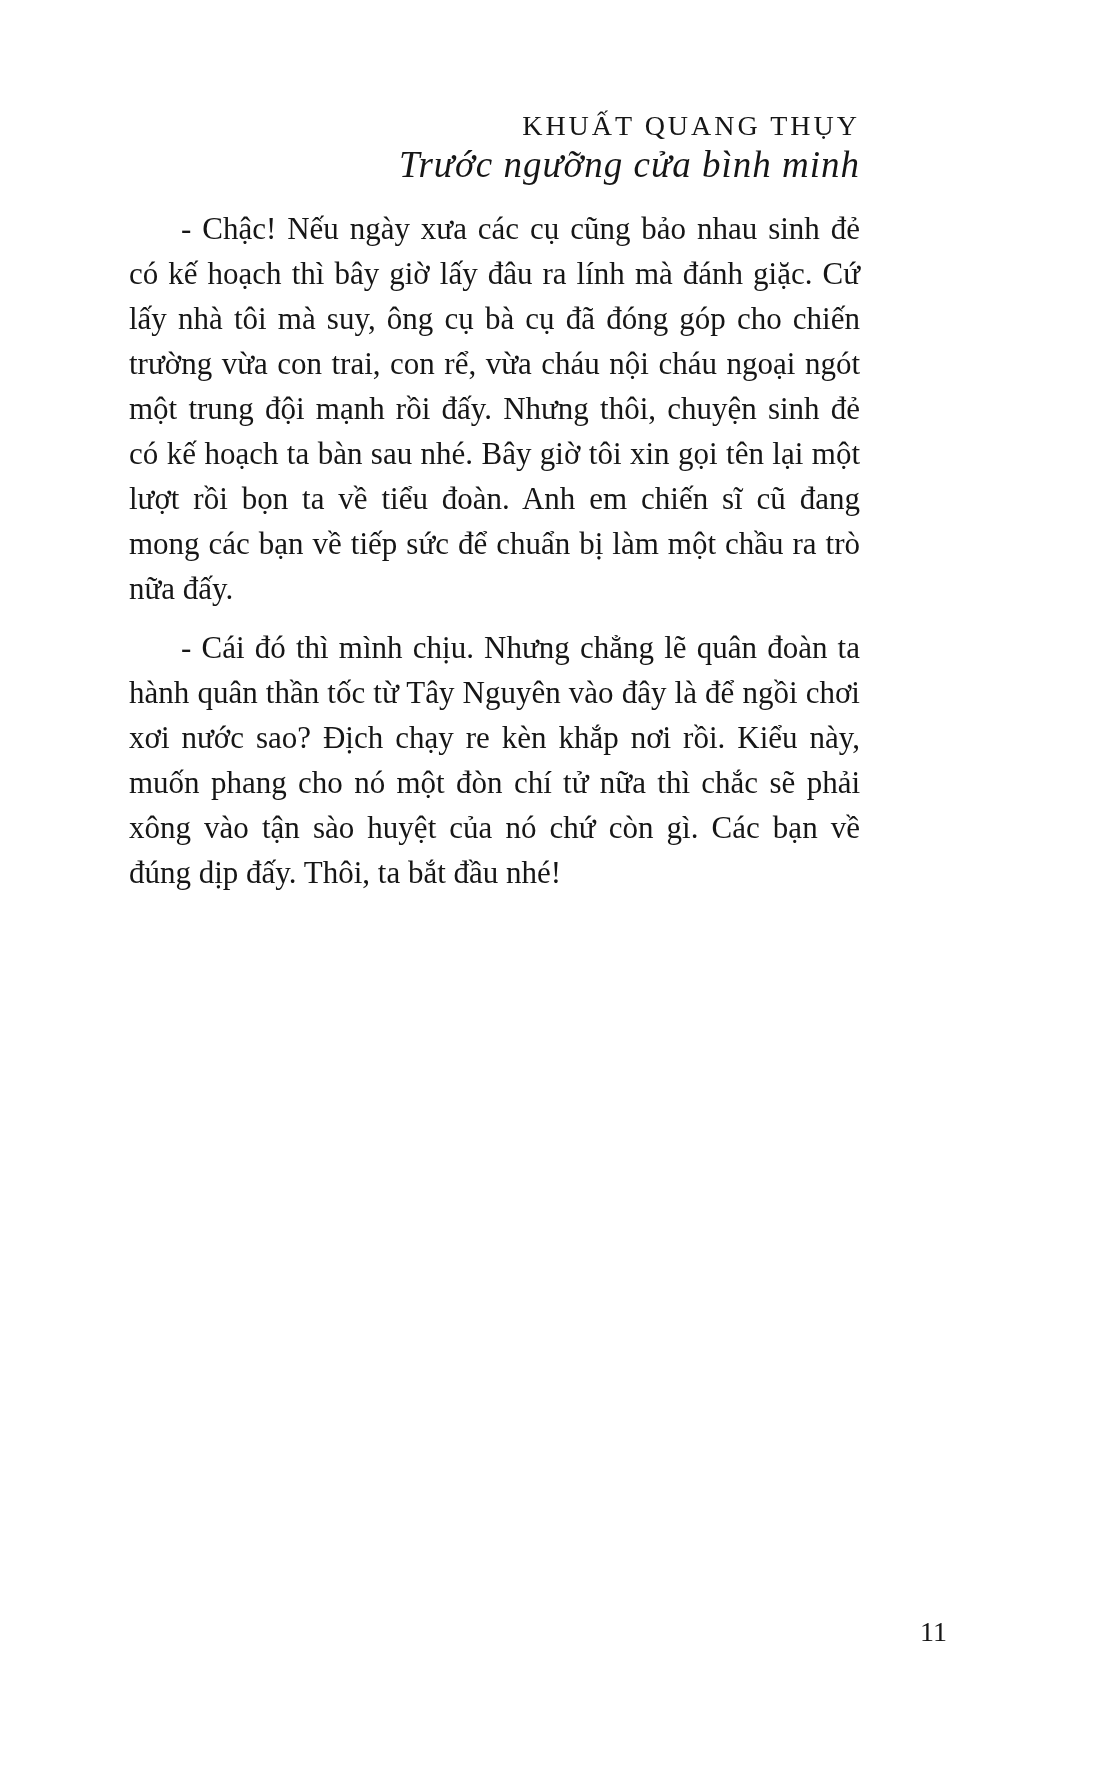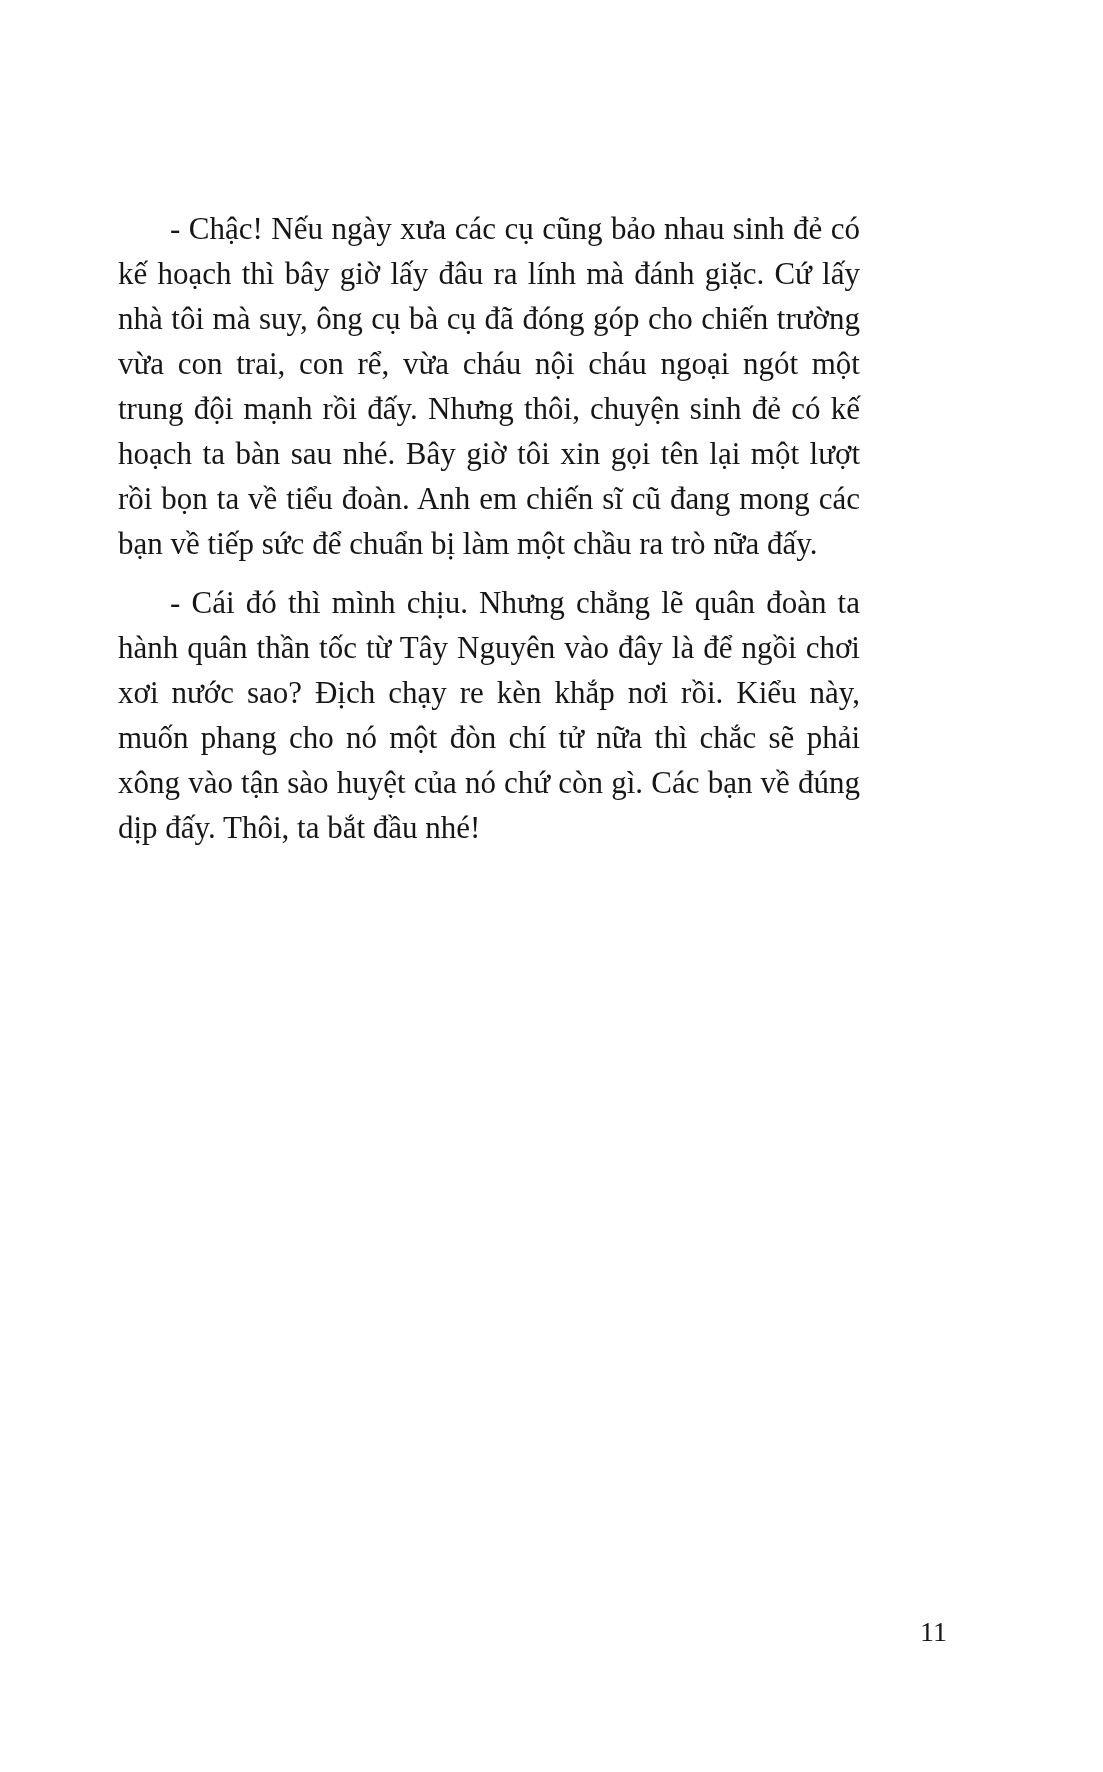--- a/index.html
+++ b/index.html
@@ -33,38 +33,42 @@
     margin-top:2px;
     white-space:nowrap;
   }
   .body-text{
     position:absolute;
     top:206px;
     left:117px;
     right:243px;
   }
   p.para{
-    margin:0 0 14px 1px;
+    margin:0 0 14px 12px;
     font-size:31px;
     line-height:45px;
     text-align:justify;
     text-indent:52px;
   }
   .page-number{
     position:absolute;
     top:1616px;
     right:156px;
     font-size:28px;
   }
 </style>
 </head>
 <body>
 
 <div class="page">
 
+  <div class="header">
+    <div class="author">KHUẤT QUANG THỤY</div>
+    <div class="subtitle">Trước ngưỡng cửa bình minh</div>
+  </div>
 
   <div class="body-text">
     <p class="para">- Chậc! Nếu ngày xưa các cụ cũng bảo nhau sinh đẻ có kế hoạch thì bây giờ lấy đâu ra lính mà đánh giặc. Cứ lấy nhà tôi mà suy, ông cụ bà cụ đã đóng góp cho chiến trường vừa con trai, con rể, vừa cháu nội cháu ngoại ngót một trung đội mạnh rồi đấy. Nhưng thôi, chuyện sinh đẻ có kế hoạch ta bàn sau nhé. Bây giờ tôi xin gọi tên lại một lượt rồi bọn ta về tiểu đoàn. Anh em chiến sĩ cũ đang mong các bạn về tiếp sức để chuẩn bị làm một chầu ra trò nữa đấy.</p>
     <p class="para">- Cái đó thì mình chịu. Nhưng chẳng lẽ quân đoàn ta hành quân thần tốc từ Tây Nguyên vào đây là để ngồi chơi xơi nước sao? Địch chạy re kèn khắp nơi rồi. Kiểu này, muốn phang cho nó một đòn chí tử nữa thì chắc sẽ phải xông vào tận sào huyệt của nó chứ còn gì. Các bạn về đúng dịp đấy. Thôi, ta bắt đầu nhé!</p>
   </div>
 
   <div class="page-number">11</div>
 
 </div>
 

